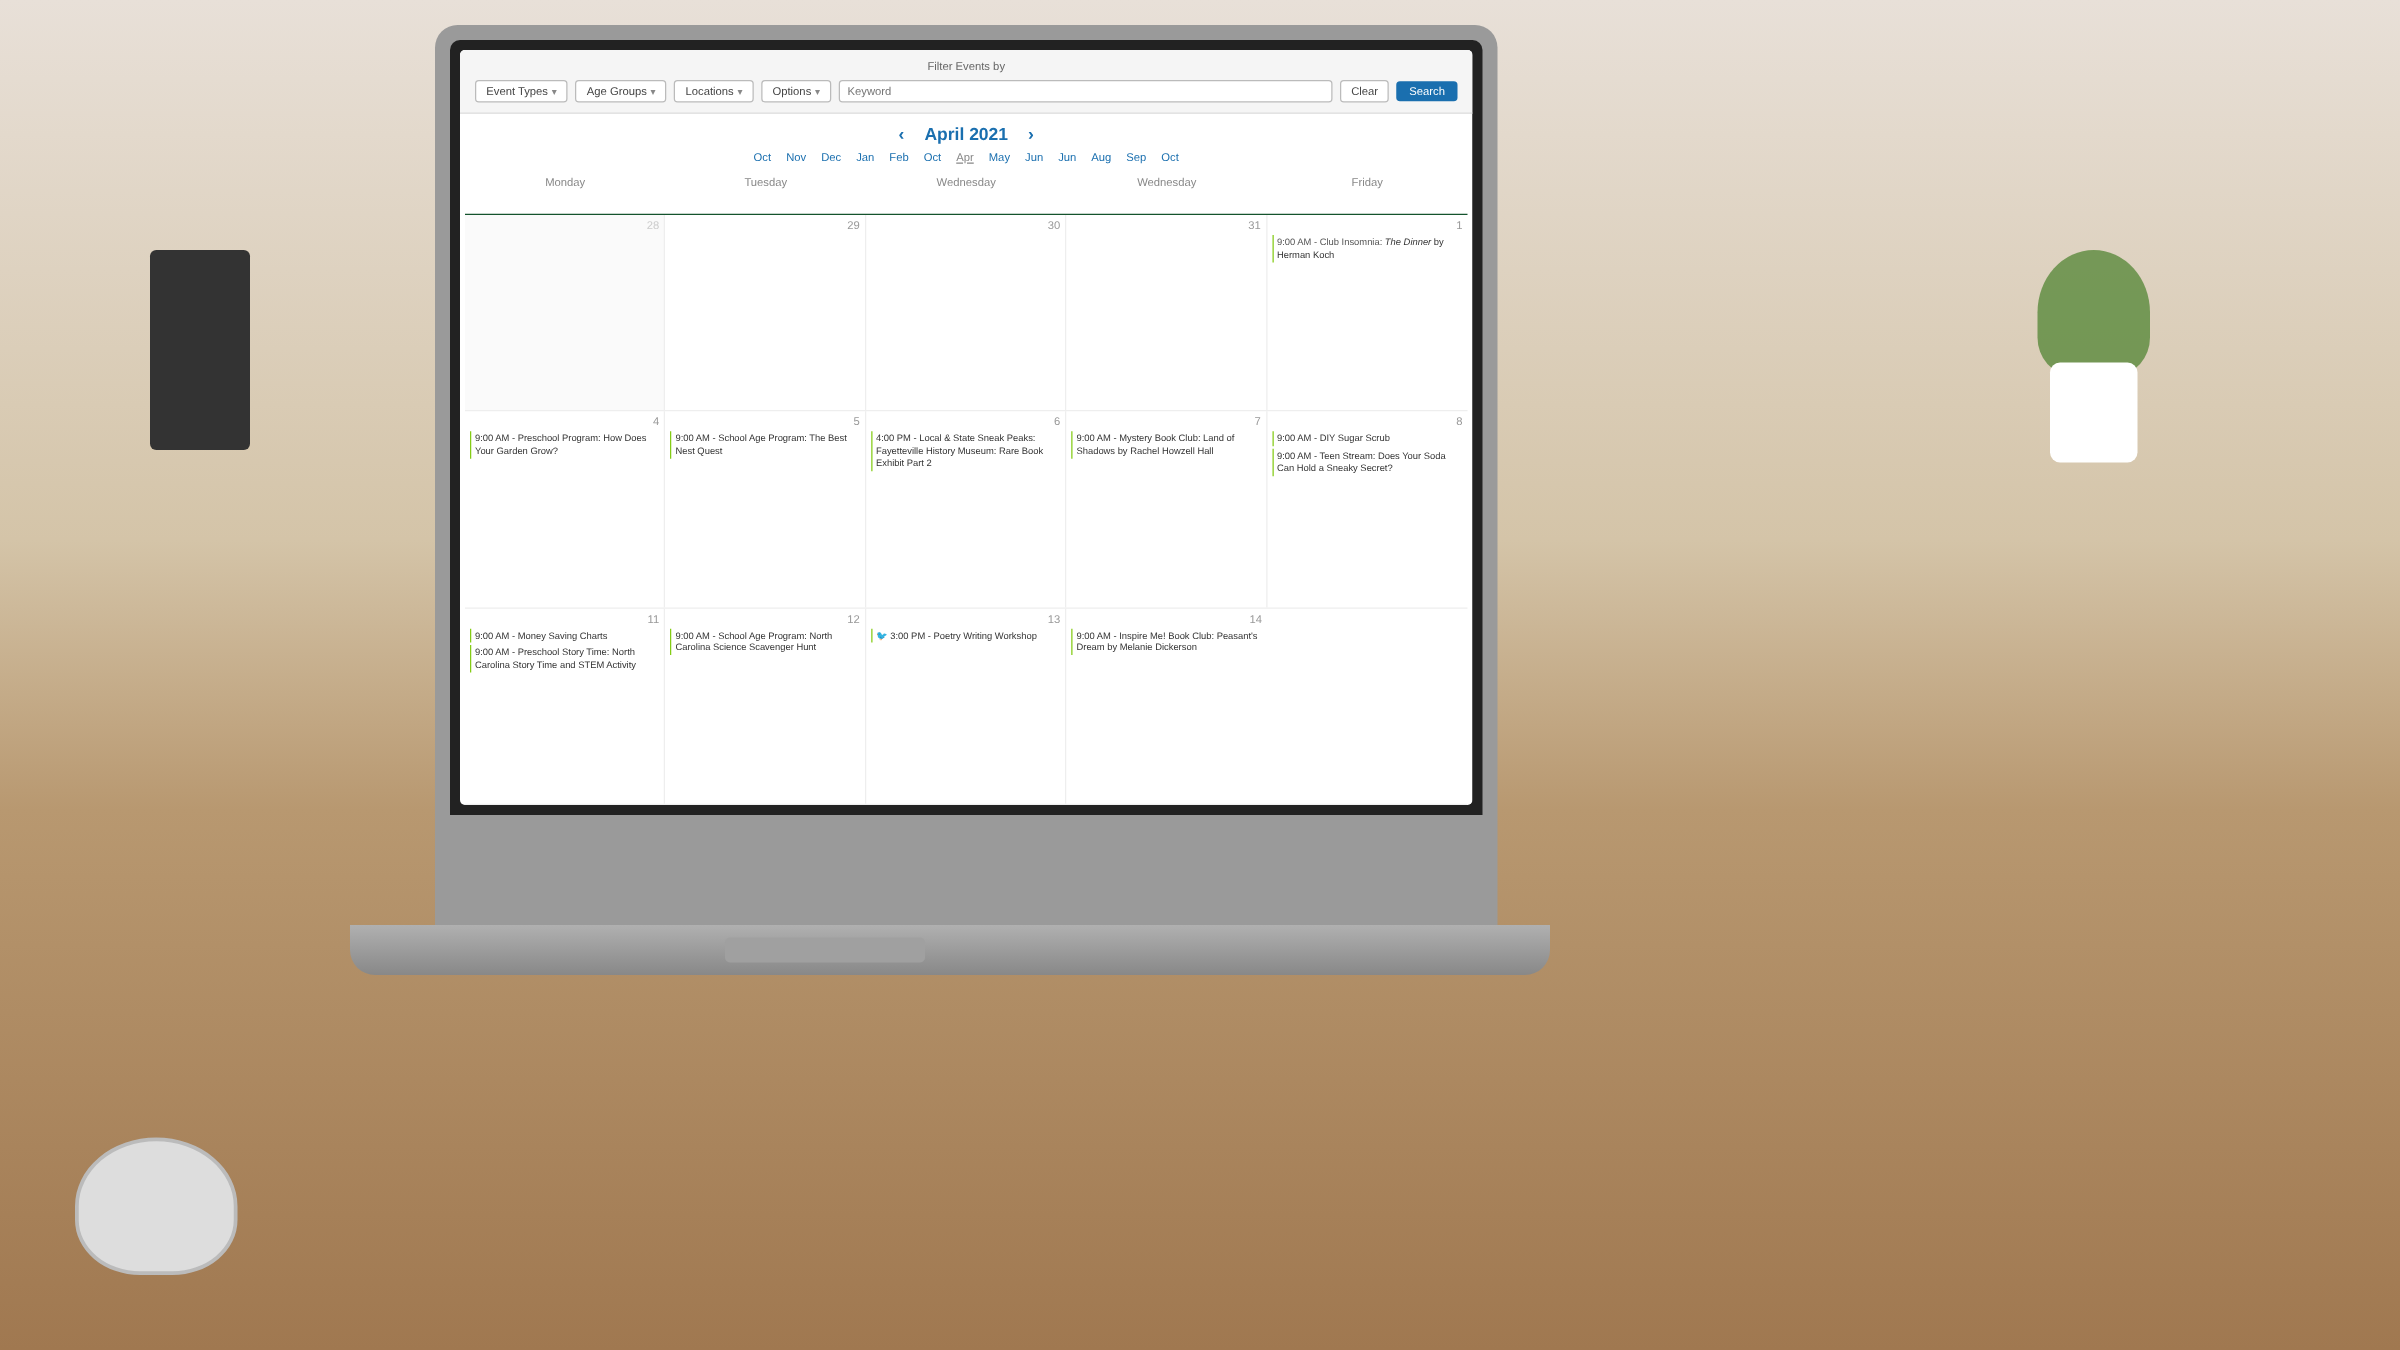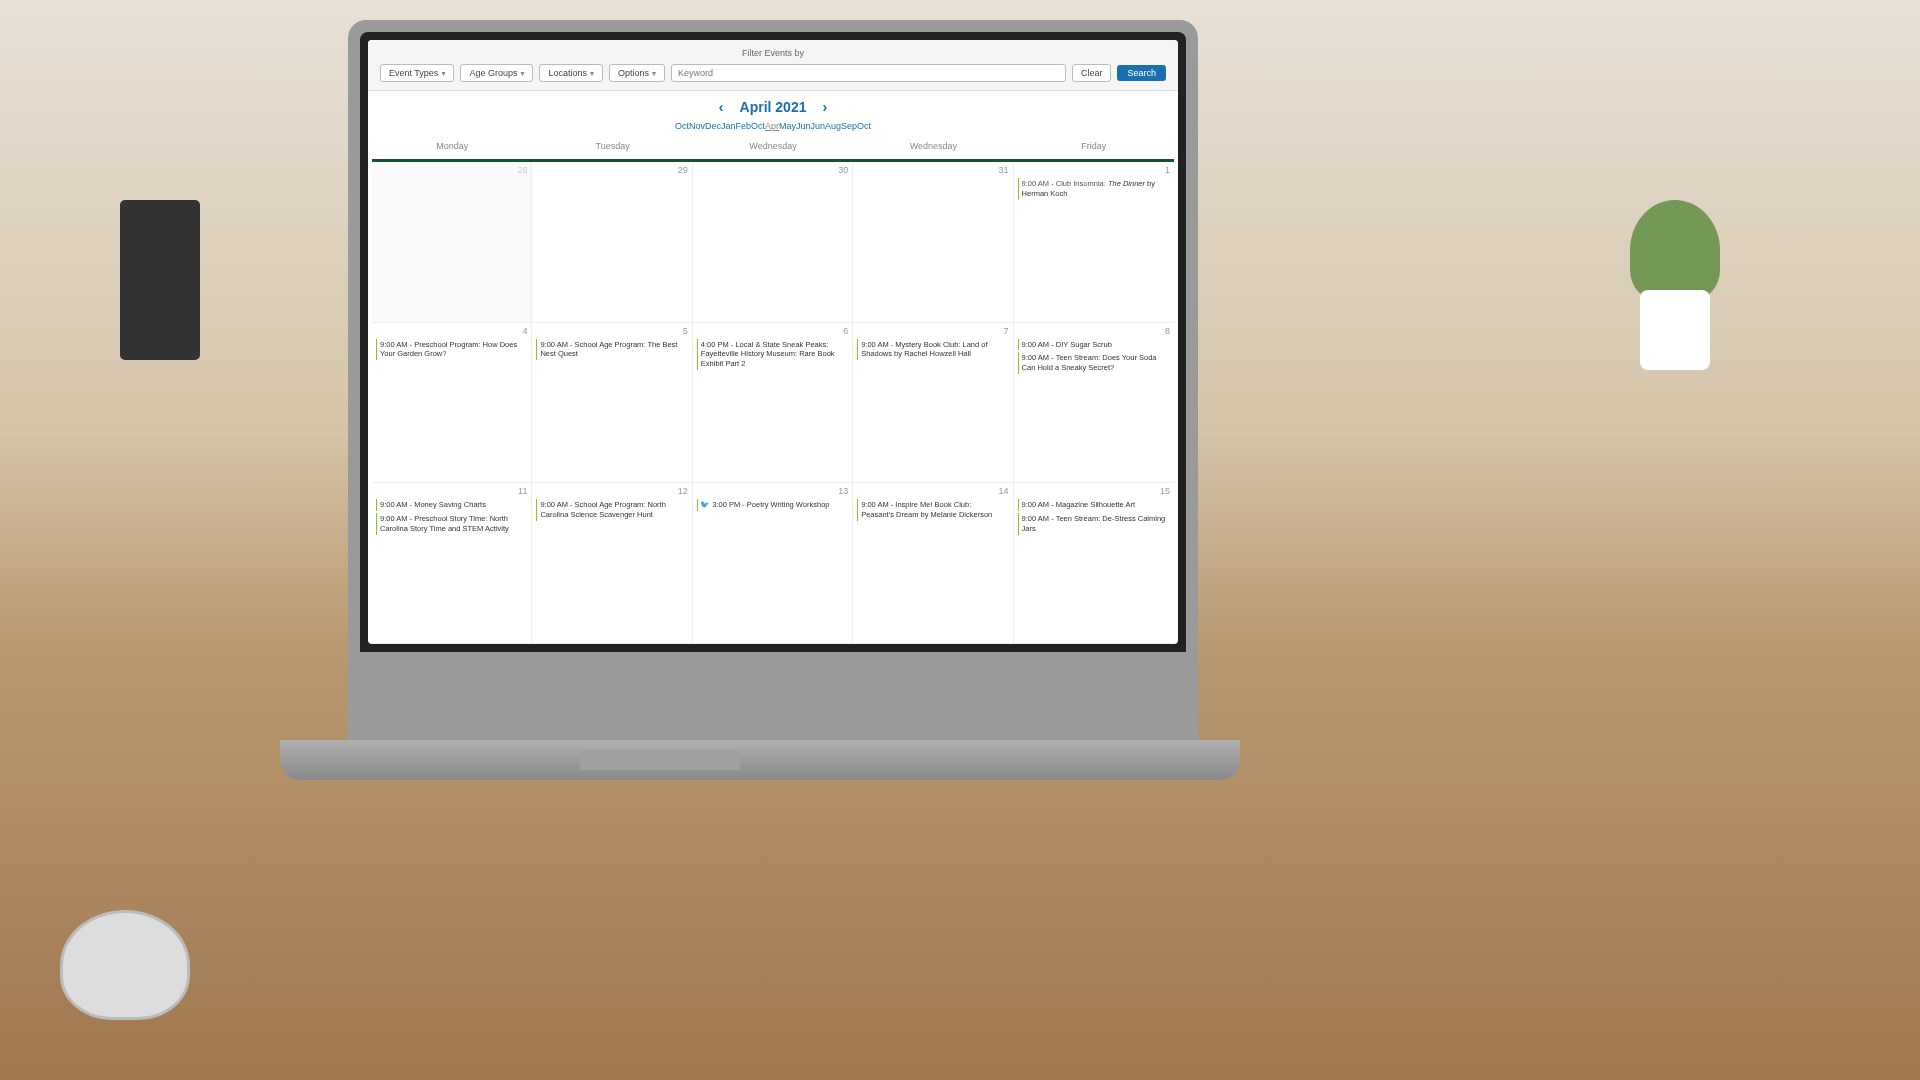--- a/index.html
+++ b/index.html
@@ -167,20 +167,21 @@
     }
 
     .month-title {
       color: #1a6faf;
       font-size: 14px;
       font-weight: bold;
     }
 
     .month-list {
       display: flex;
+      gap: 12px;
       margin-bottom: 4px;
     }
 
     .month-link {
       color: #1a6faf;
       font-size: 9px;
       cursor: pointer;
       text-decoration: none;
     }
 
@@ -192,22 +193,22 @@
     .calendar-grid {
       flex: 1;
       display: flex;
       flex-direction: column;
       padding: 0 4px;
     }
 
     .day-headers {
       display: grid;
       grid-template-columns: repeat(5, 1fr);
-      border-bottom: 3px solid #14532d;
-      padding-bottom: 6px;
+      border-bottom: 1px solid #14532d;
+      padding-bottom: 18px;
     }
 
     .day-header {
       text-align: center;
       font-size: 9px;
       color: #888;
       padding: 2px 0;
     }
 
     .weeks {
@@ -404,29 +405,20 @@
                 <div class="event">
                   <span>🐦 3:00 PM - Poetry Writing Workshop</span>
                 </div>
               </div>
               <div class="day-cell">
                 <div class="day-num">14</div>
                 <div class="event">
                   <span>9:00 AM - Inspire Me! Book Club: Peasant's Dream by Melanie Dickerson</span>
                 </div>
               </div>
-              <div class="day-cell">
-                <div class="day-num">15</div>
-                <div class="event">
-                  <span>9:00 AM - Magazine Silhouette Art</span>
-                </div>
-                <div class="event">
-                  <span>9:00 AM - Teen Stream: De-Stress Calming Jars</span>
-                </div>
-              </div>
             </div>
           </div>
         </div>
       </div>
 
     </div>
   </div>
 </div>
 
 <div class="laptop-base"></div>

